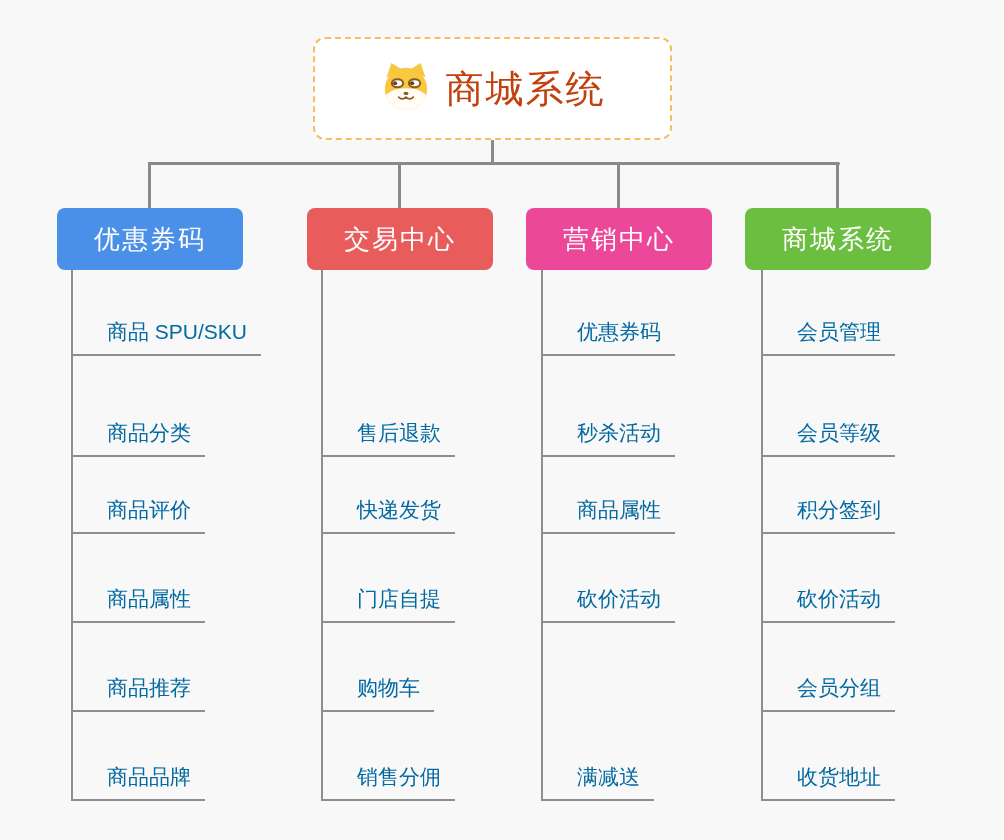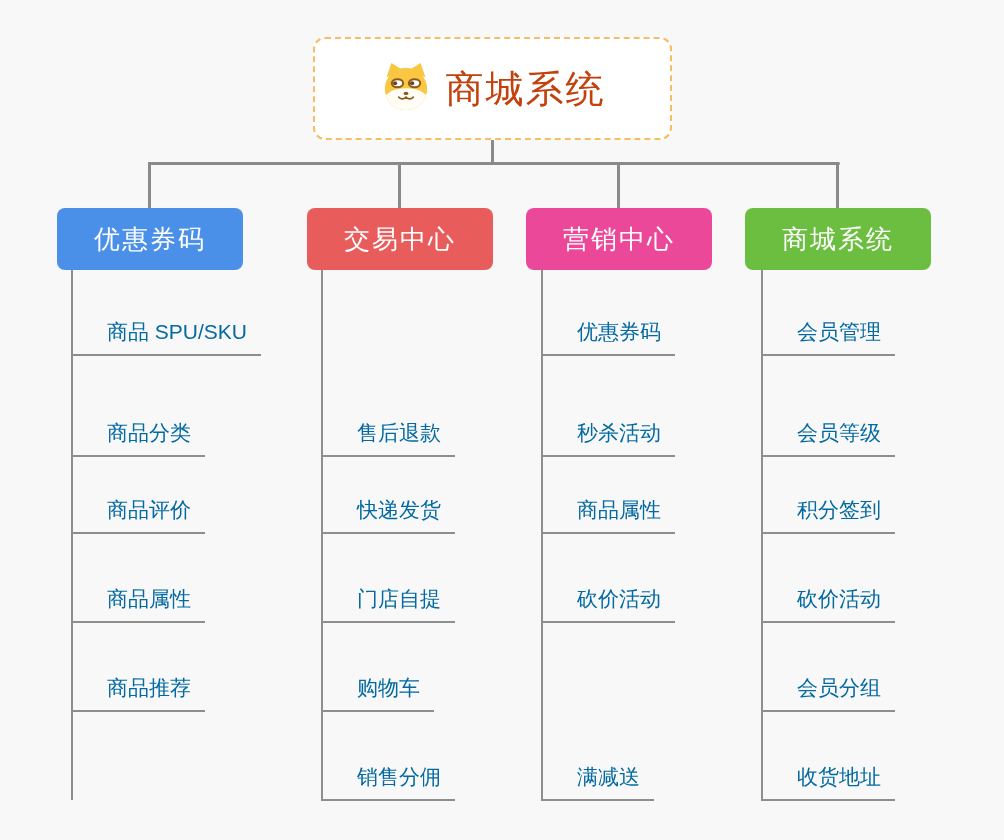--- a/index.html
+++ b/index.html
@@ -100,20 +100,21 @@
   <div class="trunk tk-0"></div>
   <div class="trunk tk-1"></div>
   <div class="trunk tk-2"></div>
   <div class="trunk tk-3"></div>
 
   <div class="item c0 r0">商品 SPU/SKU</div>
   <div class="item c0 r1">商品分类</div>
   <div class="item c0 r2">商品评价</div>
   <div class="item c0 r3">商品属性</div>
   <div class="item c0 r4">商品推荐</div>
+  <div class="item c0 r5">商品品牌</div>
 
   <div class="item c1 r1">售后退款</div>
   <div class="item c1 r2">快递发货</div>
   <div class="item c1 r3">门店自提</div>
   <div class="item c1 r4">购物车</div>
   <div class="item c2 r0">优惠券码</div>
 
   <div class="item c1 r5">销售分佣</div>
   <div class="item c2 r1">秒杀活动</div>
   <div class="item c2 r2">商品属性</div>

